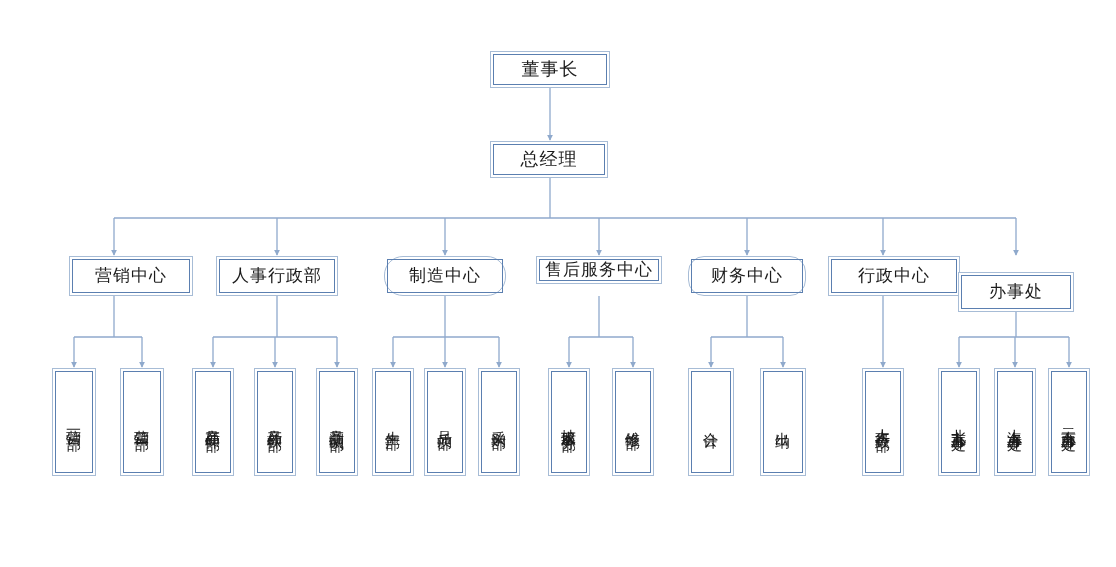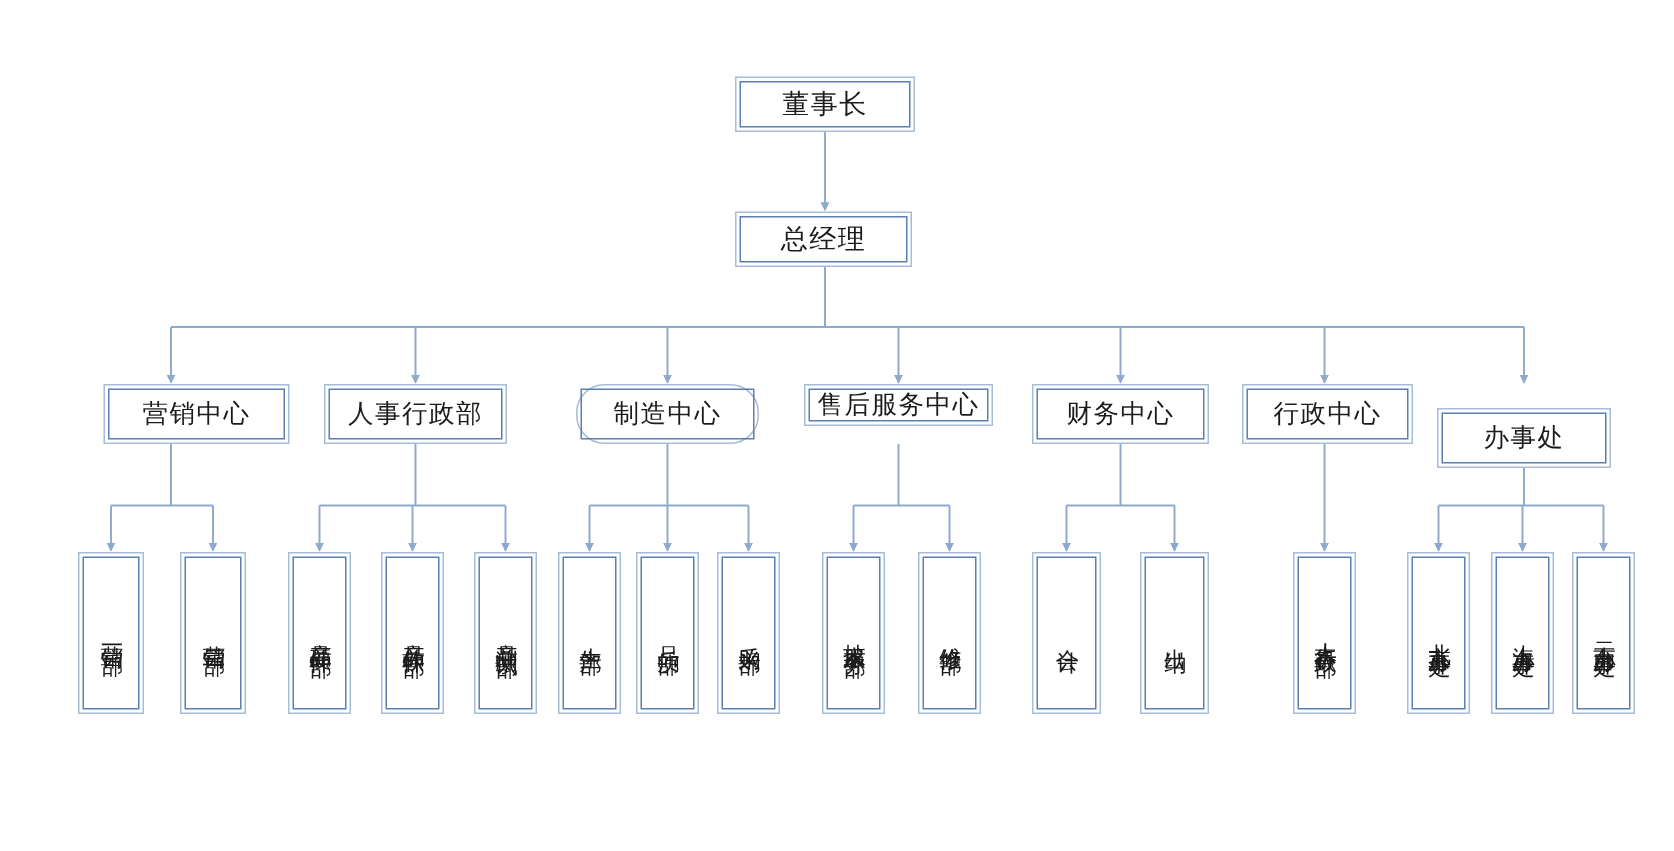--- a/index.html
+++ b/index.html
@@ -125,24 +125,24 @@
       </div>
       <div class="node horiz" style="left: 216px; top: 256px; width: 122px; height: 40px;">
         <div class="node-inner">人事行政部</div>
       </div>
       <div class="node horiz" style="left: 384px; top: 256px; width: 122px; height: 40px; border-radius: 19px;">
         <div class="node-inner">制造中心</div>
       </div>
       <div class="node horiz" style="left: 536px; top: 256px; width: 126px; height: 28px; justify-content: flex-end;">
         <div class="node-inner">售后服务中心</div>
       </div>
-      <div class="node horiz" style="left: 688px; top: 256px; width: 118px; height: 40px;">
+      <div class="node horiz" style="left: 688px; top: 256px; width: 118px; height: 40px; border-radius: 16px;">
         <div class="node-inner">财务中心</div>
       </div>
-      <div class="node horiz" style="left: 828px; top: 256px; width: 114px; height: 40px;">
+      <div class="node horiz" style="left: 828px; top: 256px; width: 132px; height: 40px;">
         <div class="node-inner">行政中心</div>
       </div>
       <div class="node horiz" style="left: 958px; top: 272px; width: 116px; height: 40px;">
         <div class="node-inner">办事处</div>
       </div>
       <div class="node vert" style="left: 52px; top: 368px; width: 44px; height: 108px;">
         <div class="node-inner">营销一部</div>
       </div>
       <div class="node vert" style="left: 120px; top: 368px; width: 44px; height: 108px;">
         <div class="node-inner">营销二部</div>

